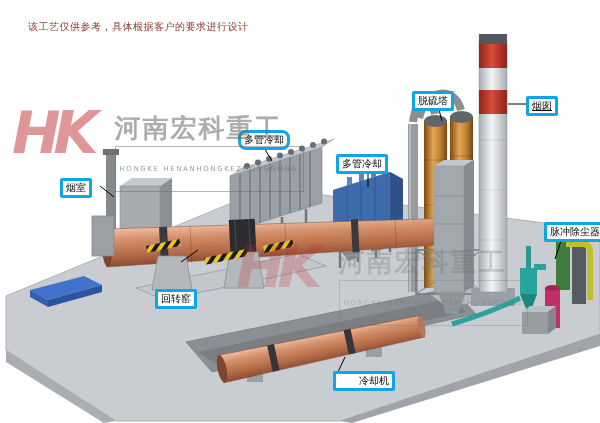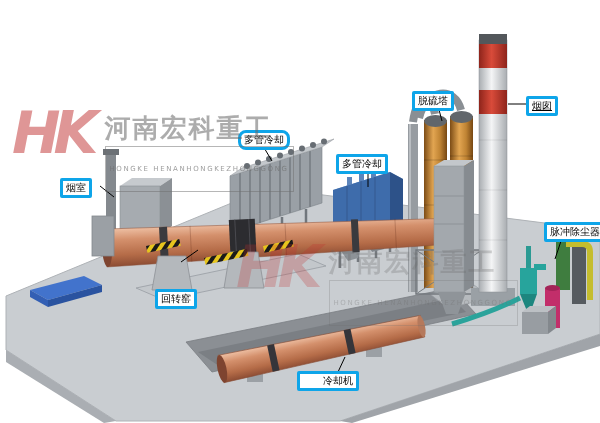--- a/index.html
+++ b/index.html
@@ -10,21 +10,21 @@
   .stage svg { position:absolute; left:0; top:0; }
   .disclaimer {
     position:absolute; left:28px; top:20px; font-size:10px; letter-spacing:.5px;
     color:#8a3a2c; white-space:nowrap;
   }
   .eq-label {
     position:absolute; font-size:10px; line-height:14px; color:#000;
     background:#fff; border:3px solid #0ea5e9; border-radius:2px; padding:0 3px;
     white-space:nowrap; z-index:4;
   }
-  .watermark { position:absolute; display:flex; align-items:flex-start; gap:5px;
+  .watermark { position:absolute; display:flex; align-items:flex-start; gap:15px;
     pointer-events:none; z-index:5; }
   .watermark.left  { left:12px;  top:106px; }
   .watermark.center{ left:236px; top:240px; opacity:.5; }
   .wm-hk { font-style:italic; font-weight:bold; font-size:58px; line-height:.95;
     color:rgba(192,46,46,.5); letter-spacing:-7px; padding-right:8px; }
   .wm-col { display:flex; flex-direction:column; padding-top:8px; }
   .wm-cn { font-weight:bold; font-size:26px; line-height:1.1;
     color:rgba(104,104,104,.55); letter-spacing:2px; }
   .wm-en { border:1px solid rgba(110,110,110,.5); font-size:7px; letter-spacing:1.6px;
     color:rgba(110,110,110,.68); padding:18px 4px; margin-top:3px; white-space:nowrap;
@@ -253,29 +253,30 @@
       <line x1="263" y1="146" x2="272" y2="161"></line>
       <line x1="368" y1="170" x2="368" y2="187"></line>
       <line x1="438" y1="106" x2="442" y2="121"></line>
       <line x1="527" y1="104" x2="508" y2="104"></line>
       <line x1="562" y1="238" x2="555" y2="259"></line>
       <line x1="181" y1="262" x2="198" y2="250"></line>
       <line x1="338" y1="372" x2="345" y2="357"></line>
     </g>
   </svg>
 
+  <div class="disclaimer">该工艺仅供参考，具体根据客户的要求进行设计</div>
 
   <div class="eq-label" style="left:60px;top:178px;">烟室</div>
   <div class="eq-label" style="left:238px;top:130px;border-radius:8px;">多管冷却</div>
   <div class="eq-label" style="left:336px;top:154px;">多管冷却</div>
   <div class="eq-label" style="left:412px;top:91px;">脱硫塔</div>
   <div class="eq-label" style="left:526px;top:96px;text-decoration:underline;">烟囱</div>
   <div class="eq-label" style="left:544px;top:222px;">脉冲除尘器</div>
   <div class="eq-label" style="left:155px;top:261px;margin-top:28px;">回转窑</div>
-  <div class="eq-label" style="left:297px;top:371px;padding-left:23px;">冷却机</div>
+  <div class="eq-label" style="left:333px;top:371px;padding-left:23px;">冷却机</div>
 
   <div class="watermark left">
     <span class="wm-hk">HK</span>
     <span class="wm-col">
       <span class="wm-cn">河南宏科重工</span>
       <span class="wm-en">HONGKE HENANHONGKEZHONGGONG</span>
     </span>
   </div>
   <div class="watermark center">
     <span class="wm-hk">HK</span>

